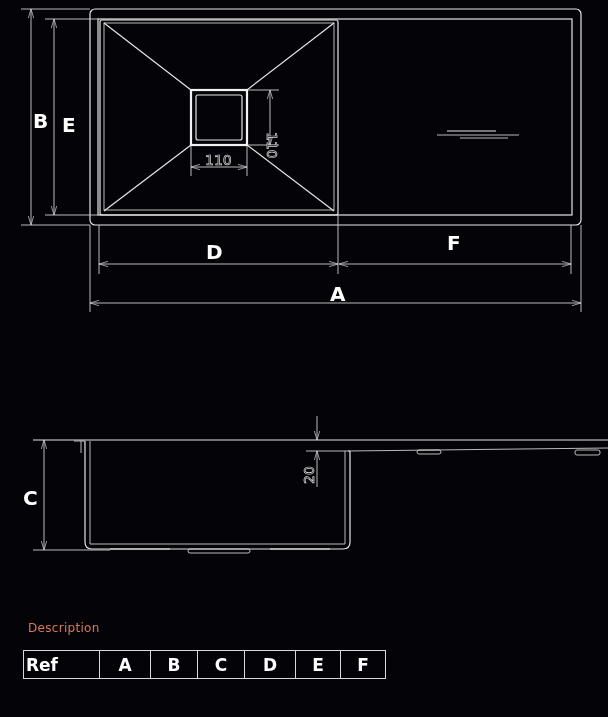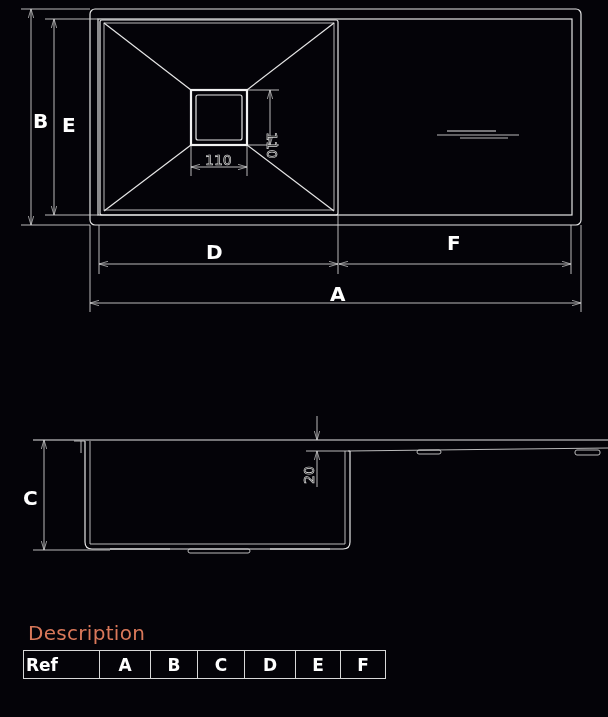--- a/index.html
+++ b/index.html
@@ -3,21 +3,21 @@
   <meta charset="utf-8">
   <style>
     html, body { margin: 0; padding: 0; background: #040308; }
     body { width: 608px; height: 717px; position: relative; overflow: hidden; font-family: "DejaVu Sans", sans-serif; }
     svg.drawing { position: absolute; left: 0; top: 0; }
     .ln { stroke: #e6e6e6; stroke-width: 1.2; fill: none; }
     .ln-thin { stroke: #cfcfcf; stroke-width: 0.9; fill: none; }
     .ln-bold { stroke: #f2f2f2; stroke-width: 2.2; fill: none; }
     .dim-letter { fill: #ffffff; font-family: "DejaVu Sans", sans-serif; font-weight: bold; font-size: 20px; }
     .dim-num { fill: #060606; stroke: #d8d8d8; stroke-width: 0.7; font-family: "DejaVu Sans", sans-serif; font-size: 14px; }
-    .desc-title { position: absolute; left: 28px; top: 621px; color: #d9785a; font-family: "DejaVu Sans", sans-serif; font-size: 20px; letter-spacing: 0.3px; }
+    .desc-title { position: absolute; left: 28px; top: 621px; color: #d9785a; font-family: "DejaVu Sans", sans-serif; font-size: 12px; letter-spacing: 0.3px; }
     table.spec { position: absolute; left: 23px; top: 650px; border-collapse: collapse; color: #fff; font-family: "DejaVu Sans", sans-serif; font-weight: bold; font-size: 17px; }
     table.spec td { border: 1.5px solid #d8d8d8; height: 27px; padding: 0 3px; text-align: center; white-space: nowrap; }
     table.spec td.ref { text-align: left; padding-left: 2px; margin-top: 35px; }
   </style>
 </head>
 <body>
 
 <svg class="drawing" width="608" height="717" viewBox="0 0 608 717" xmlns="http://www.w3.org/2000/svg">
   <defs>
     <marker id="arr" viewBox="0 0 10 6" refX="10" refY="3" markerWidth="10" markerHeight="6" orient="auto-start-reverse">

